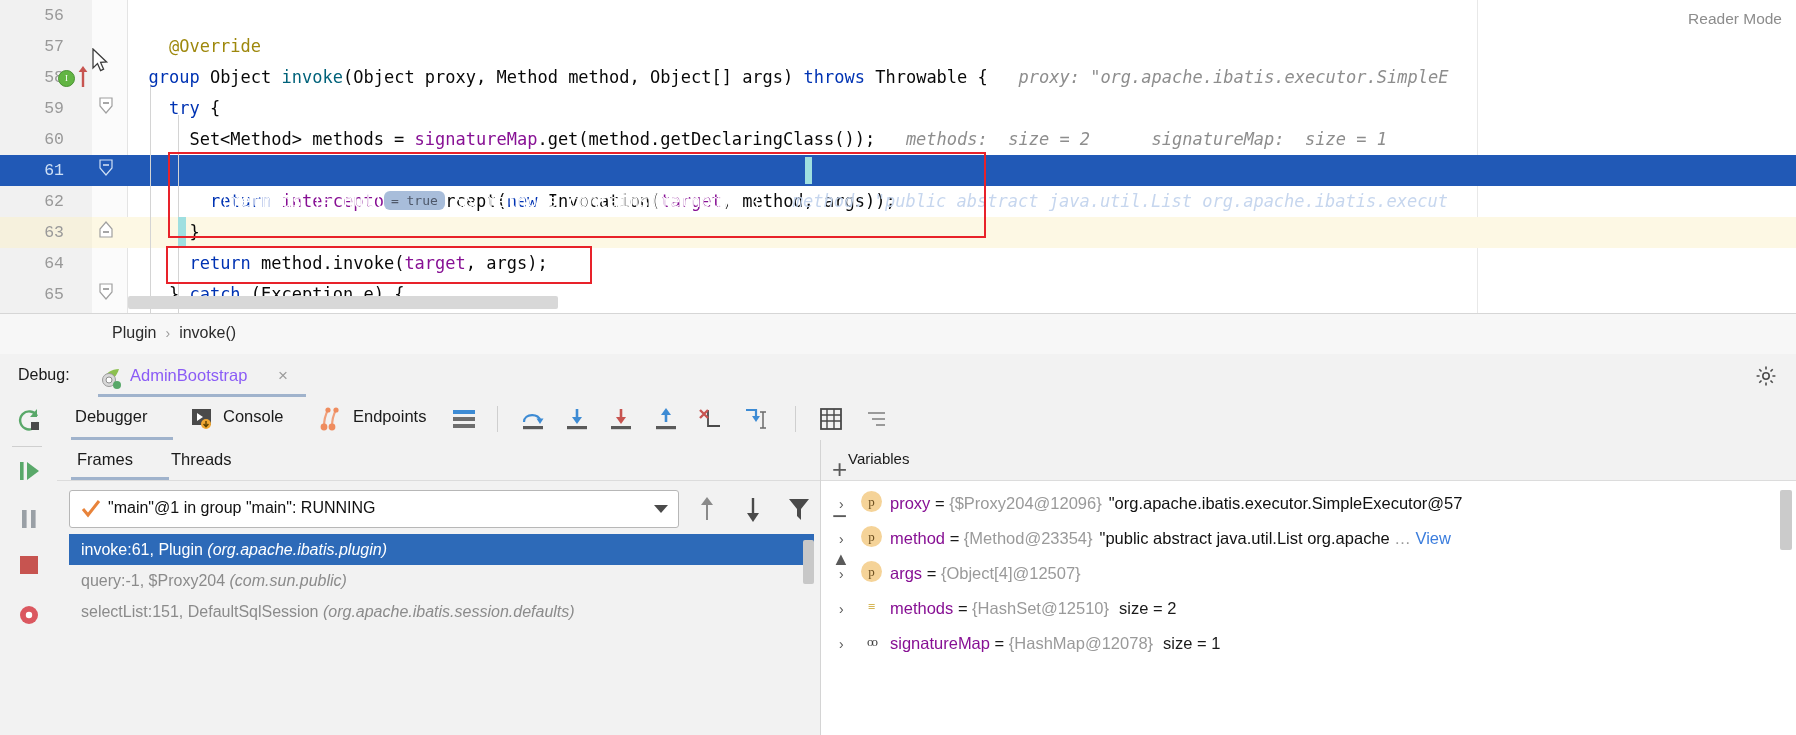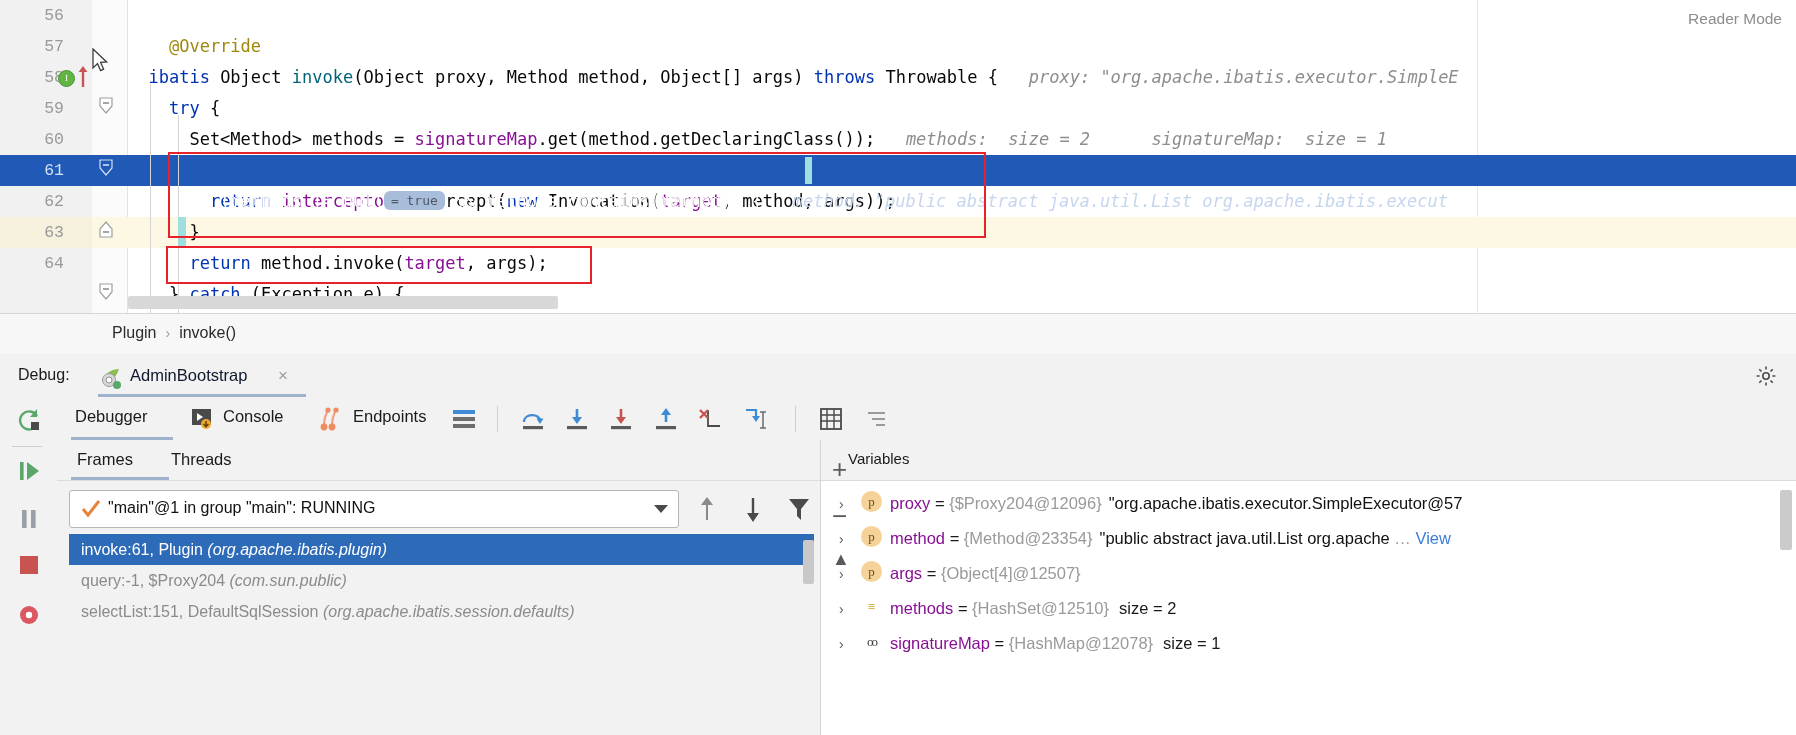--- a/index.html
+++ b/index.html
@@ -87,21 +87,21 @@
   
   .ed-scroll{position:absolute;left:128px;top:296px;width:430px;height:13px;background:#d8d8d8;border-radius:2px;}
 
   
   .debugbar{
     position:absolute;top:354px;left:0;width:1796px;height:44px;
     background:#f2f2f2;border-bottom:1px solid #d0d0d0;
   }
   .debug-label{position:absolute;left:18px;top:12px;font-size:16px;color:#1a1a1a;}
   .debug-tab{position:absolute;left:98px;top:6px;height:38px;}
-  .debug-tab .tname{position:absolute;left:32px;top:6px;font-size:16.5px;color:#0f172a;white-space:nowrap;}
+  .debug-tab .tname{position:absolute;left:32px;top:6px;font-size:16.5px;color:#8b5cf6;white-space:nowrap;}
   .debug-tab .tclose{position:absolute;left:180px;top:6px;font-size:17px;color:#9c9c9c;}
   .tab-underline{position:absolute;left:98px;top:40px;width:208px;height:3px;background:#a0b3cc;}
   .gear{position:absolute;right:18px;top:10px;}
 
   .dbg-body{position:absolute;top:398px;left:0;width:1796px;height:337px;background:#f2f2f2;}
 
   
   .runbar{position:absolute;left:0;top:0;width:57px;height:337px;background:#f2f2f2;border-right:1px solid #dcdcdc;}
   .runbtn{position:absolute;left:12px;width:34px;height:34px;}
   .runsep{position:absolute;left:12px;width:30px;height:1px;background:#cfcfcf;}
@@ -183,20 +183,21 @@
 
     <div class="line" style="top:0px;"><span class="lnum">56</span></div>
     <div class="line" style="top:31px;"><span class="lnum">57</span></div>
     <div class="line" style="top:62px;"><span class="lnum">58</span></div>
     <div class="line" style="top:93px;"><span class="lnum">59</span></div>
     <div class="line" style="top:124px;"><span class="lnum">60</span></div>
     <div class="line" style="top:155px;"><span class="lnum" style="color:#cfe0f5;">61</span></div>
     <div class="line" style="top:186px;"><span class="lnum">62</span></div>
     <div class="line" style="top:217px;"><span class="lnum">63</span></div>
     <div class="line" style="top:248px;"><span class="lnum">64</span></div>
+    <div class="line" style="top:279px;"><span class="lnum">65</span></div>
 
     <div class="bpoint" style="top:62px;margin-top:8px;">I</div>
     <div class="uparrow" style="top:62px;">
       <svg width="14" height="31" viewBox="0 0 14 31">
           <path d="M7 25 L7 8" stroke="#c75450" stroke-width="2.4"></path>
           <path d="M7 4 L2.6 10 L11.4 10 Z" fill="#c75450"></path>
         </svg>
     </div>
 
     <div class="cursor-arrow">
@@ -228,21 +229,21 @@
           <path d="M2 1 L14 1 L14 9 L8 16 L2 9 Z" fill="#fff" stroke="#a0a0a0" stroke-width="1.2"></path>
           <path d="M5 6 L11 6" stroke="#808080" stroke-width="1.4"></path>
         </svg>
     </div>
 
     <div class="indent-guide" style="left:150px;top:84px;height:229px;"></div>
     <div class="indent-guide" style="left:178px;top:115px;height:198px;"></div>
 
     <div class="line" style="top:31px;"><span class="code"><span class="anno">    @Override</span></span></div>
 
-    <div class="line" style="top:62px;"><span class="code"><span class="kw">  ibatis</span><span class="txt"> Object </span><span class="mth">invoke</span><span class="txt">(Object proxy, Method method, Object[] args) </span><span class="kw">throws</span><span class="txt"> Throwable {</span><span class="hint">   proxy: "org.apache.ibatis.executor.SimpleE</span></span></div>
+    <div class="line" style="top:62px;"><span class="code"><span class="kw">  group</span><span class="txt"> Object </span><span class="mth">invoke</span><span class="txt">(Object proxy, Method method, Object[] args) </span><span class="kw">throws</span><span class="txt"> Throwable {</span><span class="hint">   proxy: "org.apache.ibatis.executor.SimpleE</span></span></div>
 
     <div class="line" style="top:93px;"><span class="code"><span class="txt">    </span><span class="kw">try</span><span class="txt"> {</span></span></div>
 
     <div class="line" style="top:124px;"><span class="code"><span class="txt">      Set&lt;Method&gt; methods = </span><span class="fld">signatureMap</span><span class="txt">.get(method.getDeclaringClass());</span><span class="hint">   methods:  size = 2      signatureMap:  size = 1</span></span></div>
 
     <div class="line" style="top:186px;"><span class="code"><span class="txt">        </span><span class="kw">return</span><span class="txt"> </span><span class="fld">interceptor</span><span class="txt">.intercept(</span><span class="kw">new</span><span class="txt"> Invocation(</span><span class="fld">target</span><span class="txt">, method, args));</span></span></div>
 
     <div class="line sel-row" style="top:155px;background:transparent;">
       <span class="code"><span class="txt">      if (methods != null</span><span class="inlay">= true</span><span class="txt"> &amp;&amp; methods.contains(method)) {</span><span class="hint">   method: "public abstract java.util.List org.apache.ibatis.execut</span></span>
     </div>

